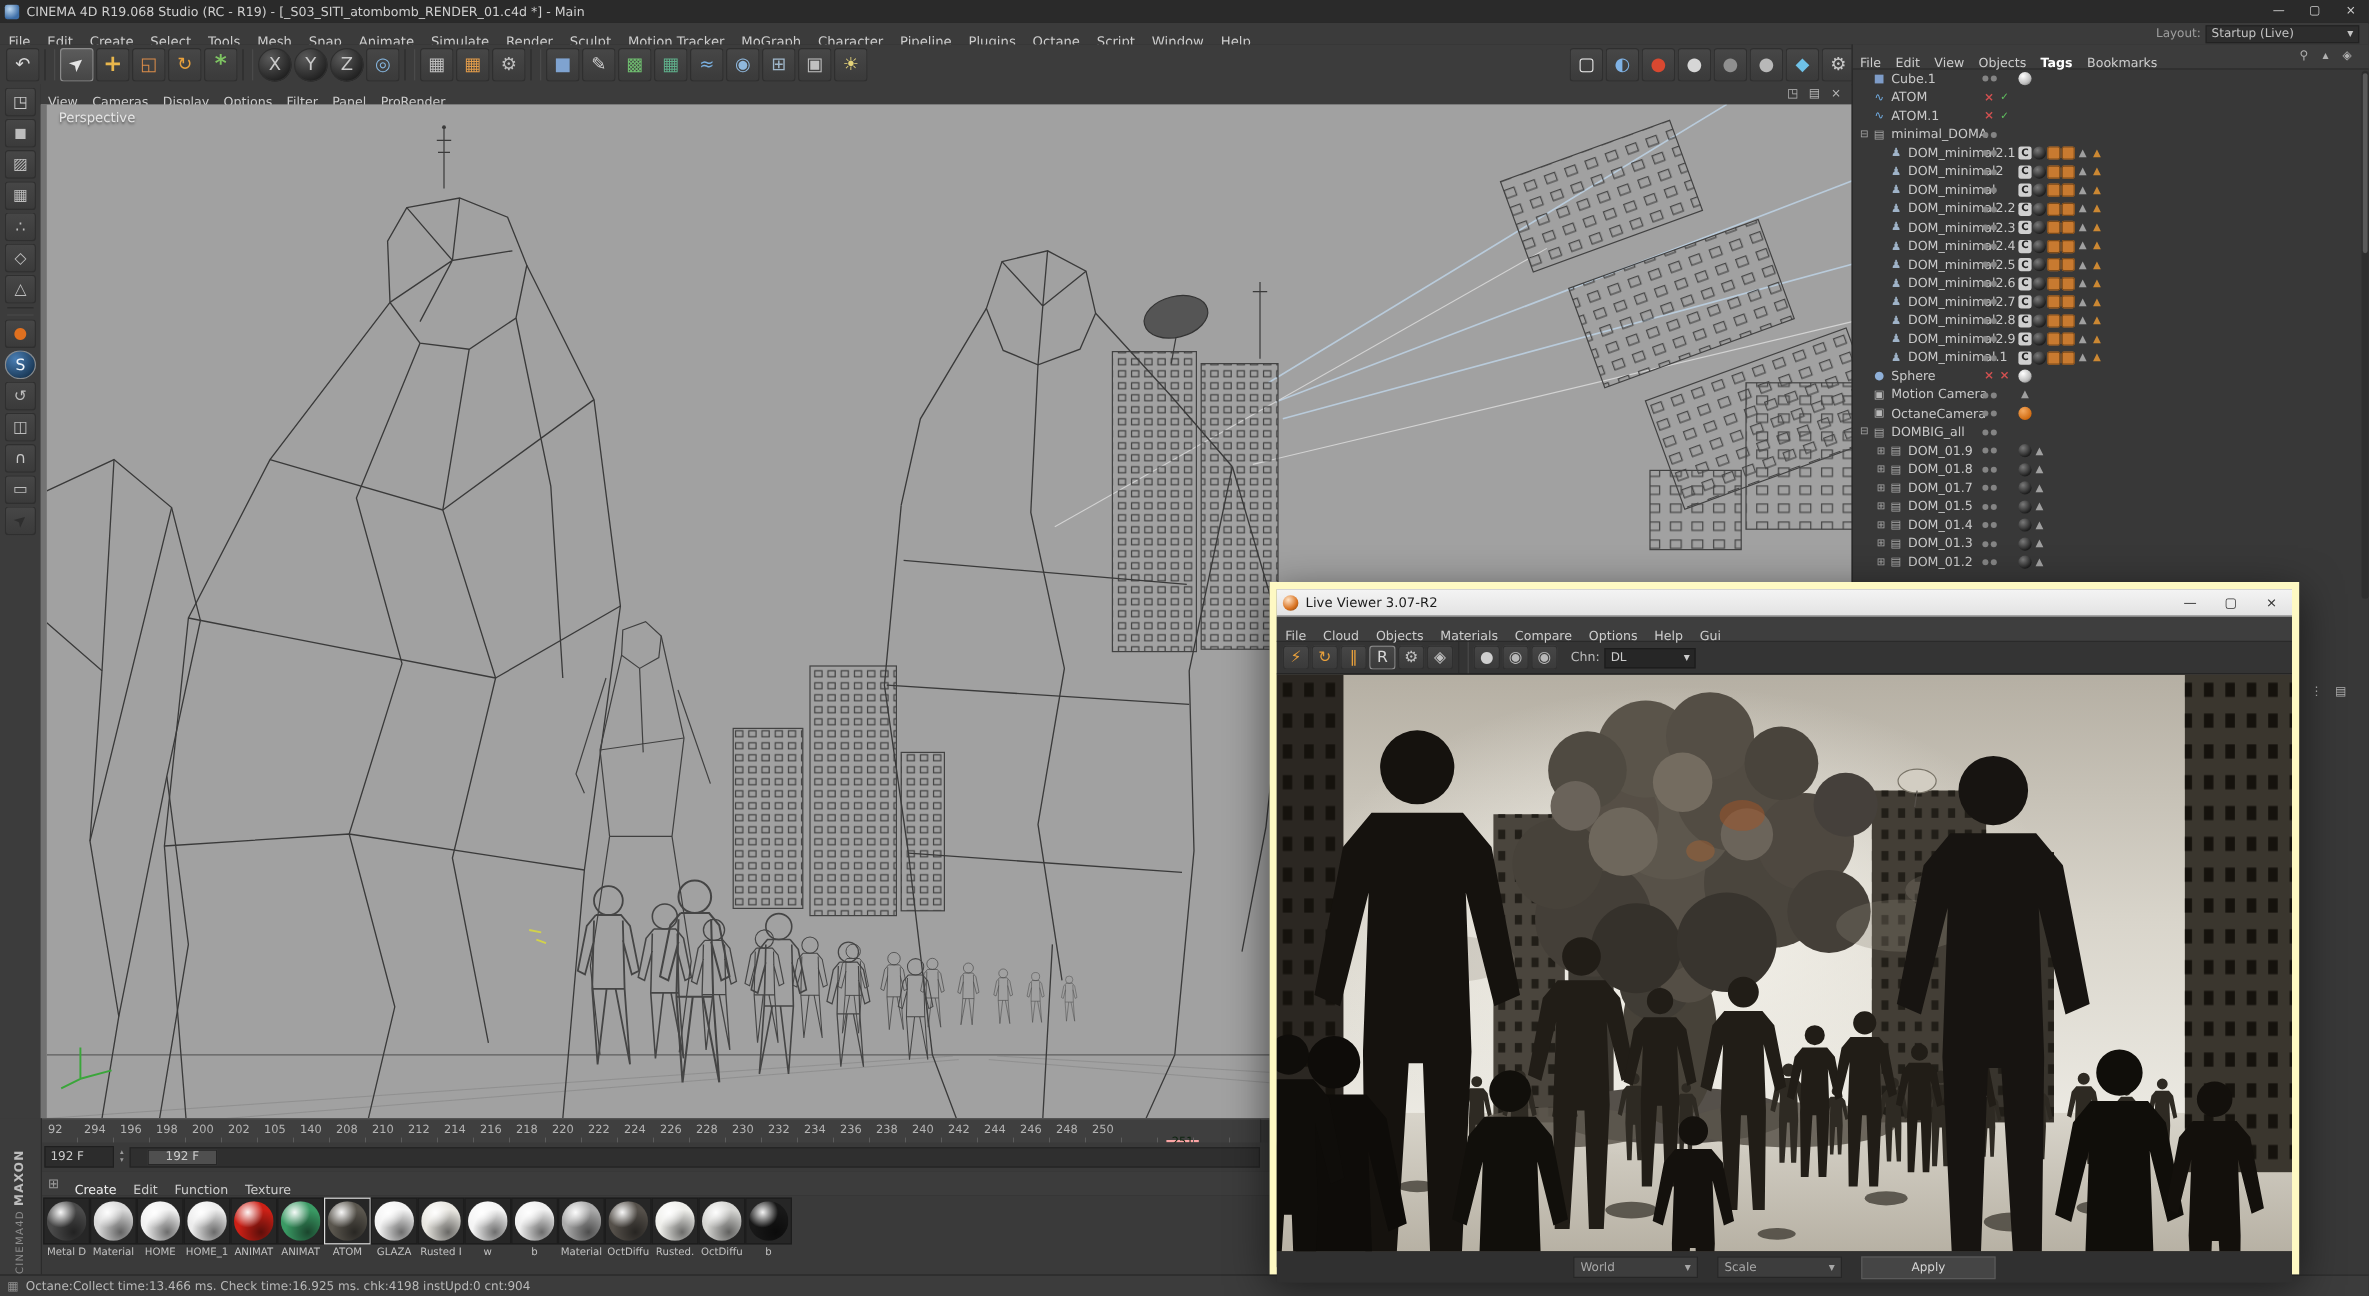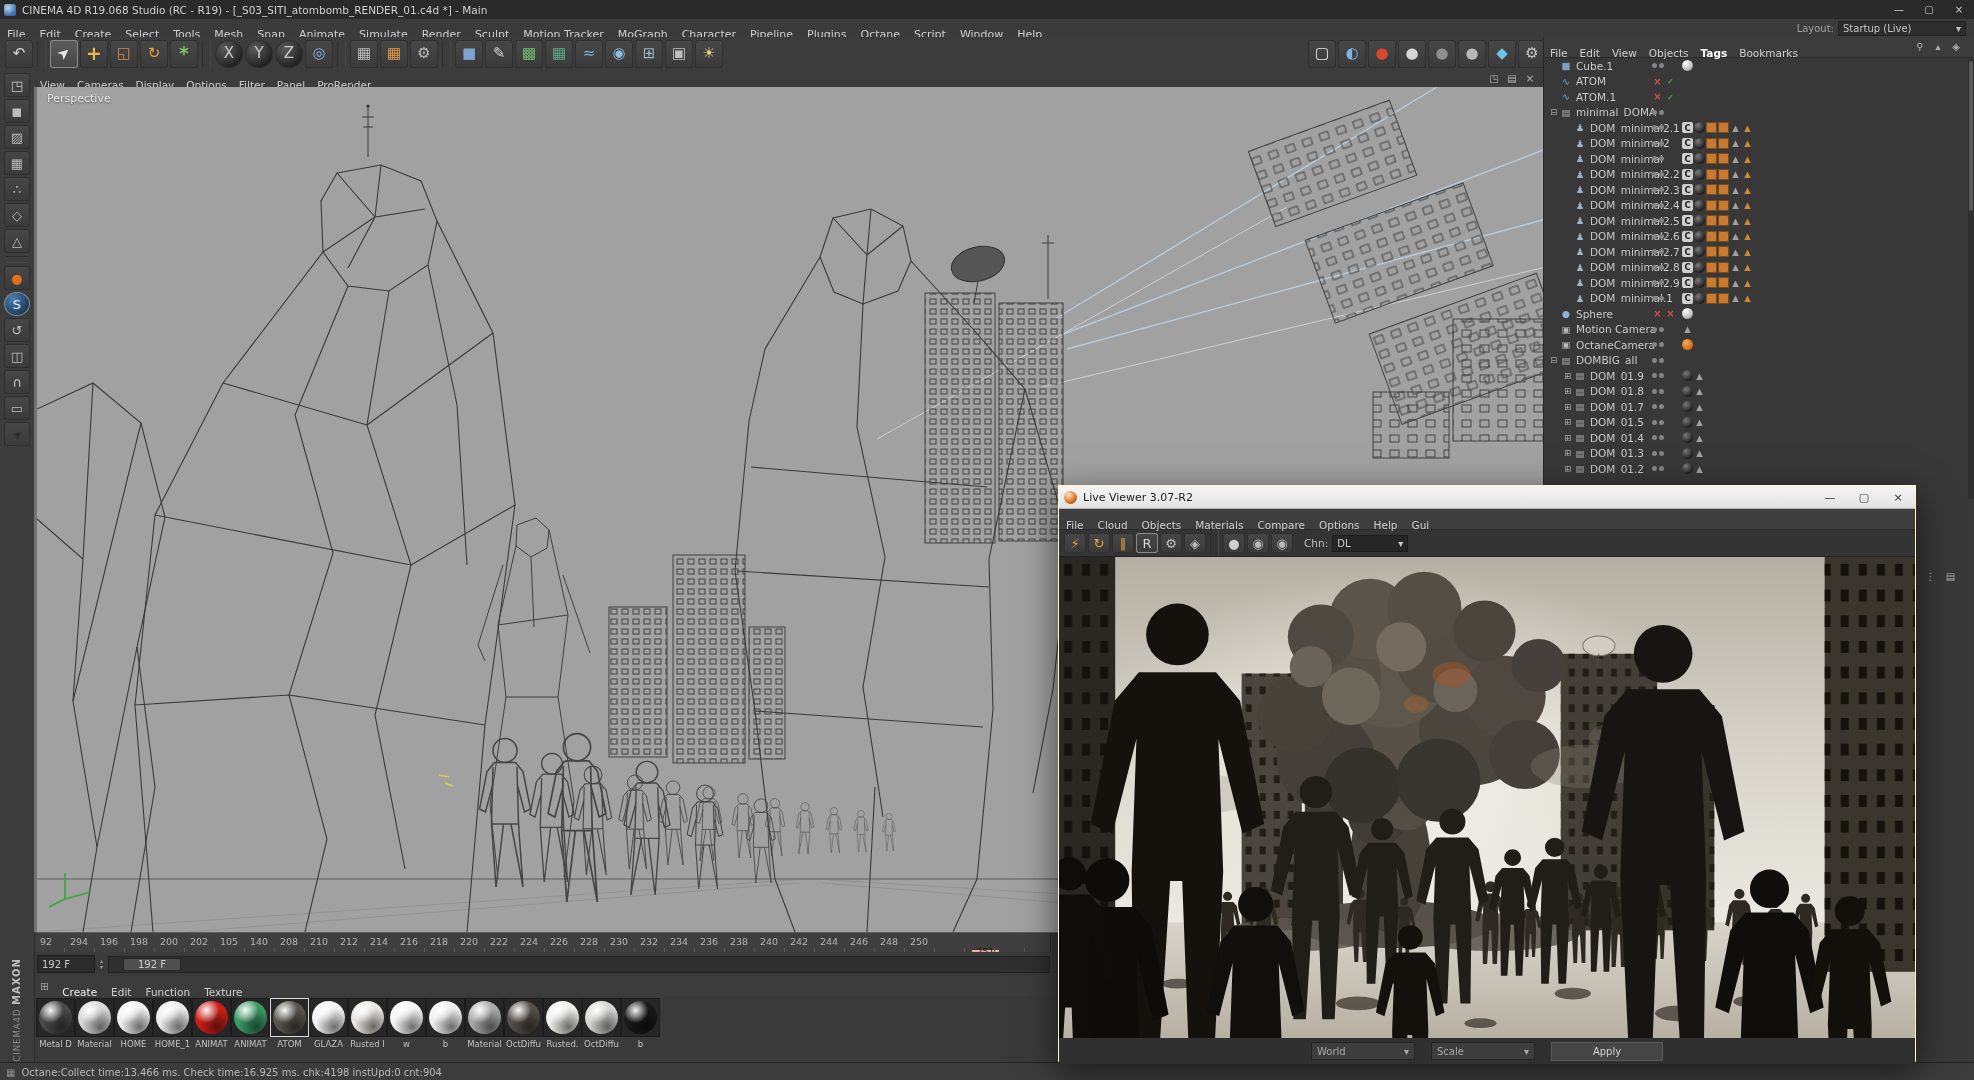--- a/index.html
+++ b/index.html
@@ -51,21 +51,21 @@
   #left-palette .isep{width:22px;height:5px;border:none;border-top:1px solid #2c2c2c;border-bottom:1px solid #4a4a4a;margin:2px 0;}
 
   
   #vp-menu{position:absolute;left:34px;top:70px;width:1509px;height:17px;background:#3c3c3c;
            display:flex;align-items:center;border-bottom:1px solid #2b2b2b;}
   #vp-menu .mi{font-size:10.5px;padding:0 6px;}
   #vp-panel-icons{margin-left:auto;display:flex;padding-right:4px;}
   #vp-panel-icons .ibtn{width:16px;height:14px;background:none;box-shadow:none;}
   #vp-panel-icons .ig{font-size:10px;}
   #viewport{position:absolute;left:34px;top:87px;width:1509px;height:845px;background:#a1a1a1;
-            border-left:3px solid #737373;overflow:hidden;}
+            border-left:5px solid #737373;overflow:hidden;}
   #viewport svg{position:absolute;inset:0;}
   #vp-label{position:absolute;left:10px;top:5px;font-size:11px;color:#e6e6e6;
             text-shadow:0 1px 2px rgba(0,0,0,.45);}
 
   
   #timeline{position:absolute;left:34px;top:932px;width:1509px;height:20px;background:#383838;border-top:1px solid #5a5a5a;}
   #ruler{position:relative;width:1016px;height:100%;background:#3f3f3f;border-right:1px solid #2e2e2e;}
   #ruler::after{content:"";position:absolute;left:0;right:0;bottom:0;height:5px;
                 background:repeating-linear-gradient(90deg,#5d5d5d 0 1px,transparent 1px 30px);}
   .tick{position:absolute;top:3px;font-size:9.5px;color:#b4b4b4;}
@@ -139,21 +139,21 @@
   .tag-x{color:#d05050;background:none;font-weight:bold;font-size:10px;}
   .tag-dot{width:5px;height:5px;border-radius:50%;background:#848484;}
   #om-scroll{position:absolute;right:1px;top:22px;width:6px;height:440px;background:#2e2e2e;border-radius:3px;}
   #om-scroll .thumb{position:absolute;left:1px;top:2px;width:4px;height:150px;background:#5a5a5a;border-radius:2px;}
   #attr-strip-icons{position:absolute;left:1922px;top:570px;display:flex;gap:3px;}
   #attr-strip-icons .ibtn{width:15px;height:14px;background:none;box-shadow:none;}
   #attr-strip-icons .ig{font-size:10px;}
 
   
   #live-viewer{position:absolute;left:1058px;top:485px;width:858px;height:577px;background:#303030;
-               border:1px solid #fef9c3;box-shadow:0 10px 34px rgba(0,0,0,.6);box-sizing:border-box;}
+               border:6px solid #fef9c3;box-shadow:0 10px 34px rgba(0,0,0,.6);box-sizing:border-box;}
   #lv-titlebar{height:22px;background:linear-gradient(#f4f4f4,#e3e3e3);display:flex;align-items:center;
                border-bottom:1px solid #b5b5b5;}
   #lv-icon{width:13px;height:13px;border-radius:50%;margin:0 6px 0 5px;
            background:radial-gradient(circle at 35% 30%,#ffe2c4,#d8711f 60%,#6e3a10);}
   #lv-title{font-size:11px;color:#1c1c1c;}
   #lv-titlebar .win-btn{color:#333;font-size:11px;width:34px;}
   #lv-menus{height:20px;background:#3e3e3e;display:flex;align-items:center;border-bottom:1px solid #2a2a2a;}
   #lv-menus .mi{font-size:10.5px;padding:0 7px;}
   #lv-toolbar{height:26px;background:#343434;display:flex;align-items:center;padding-left:4px;
               border-bottom:1px solid #222;}

